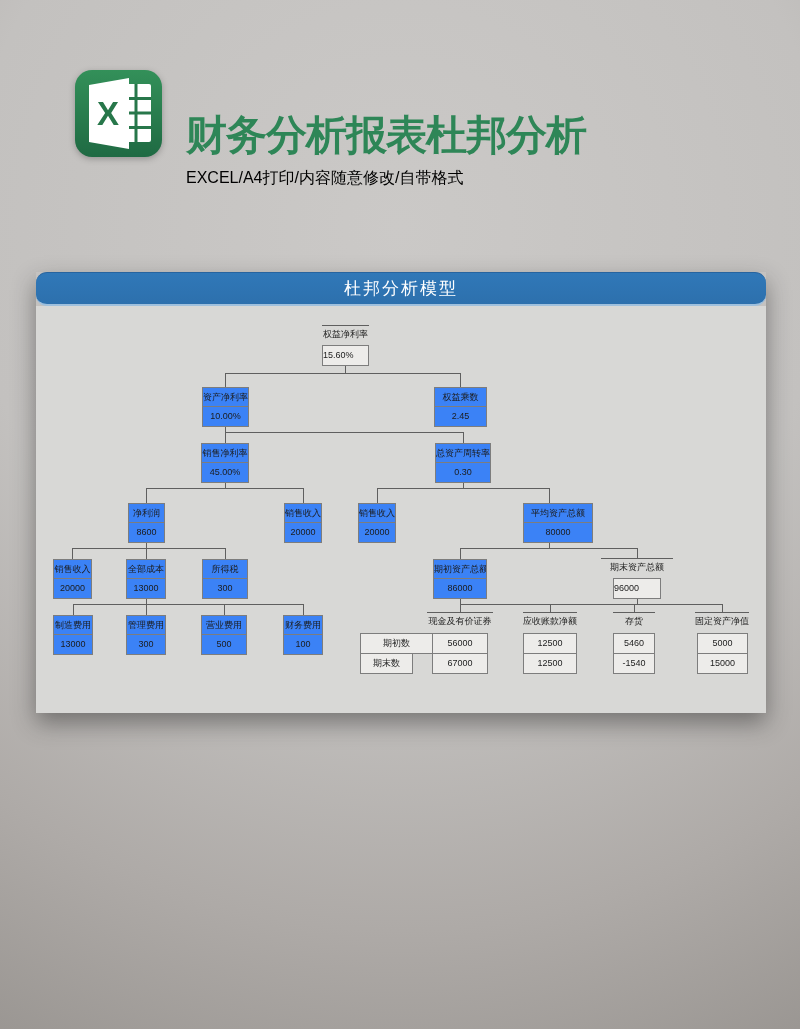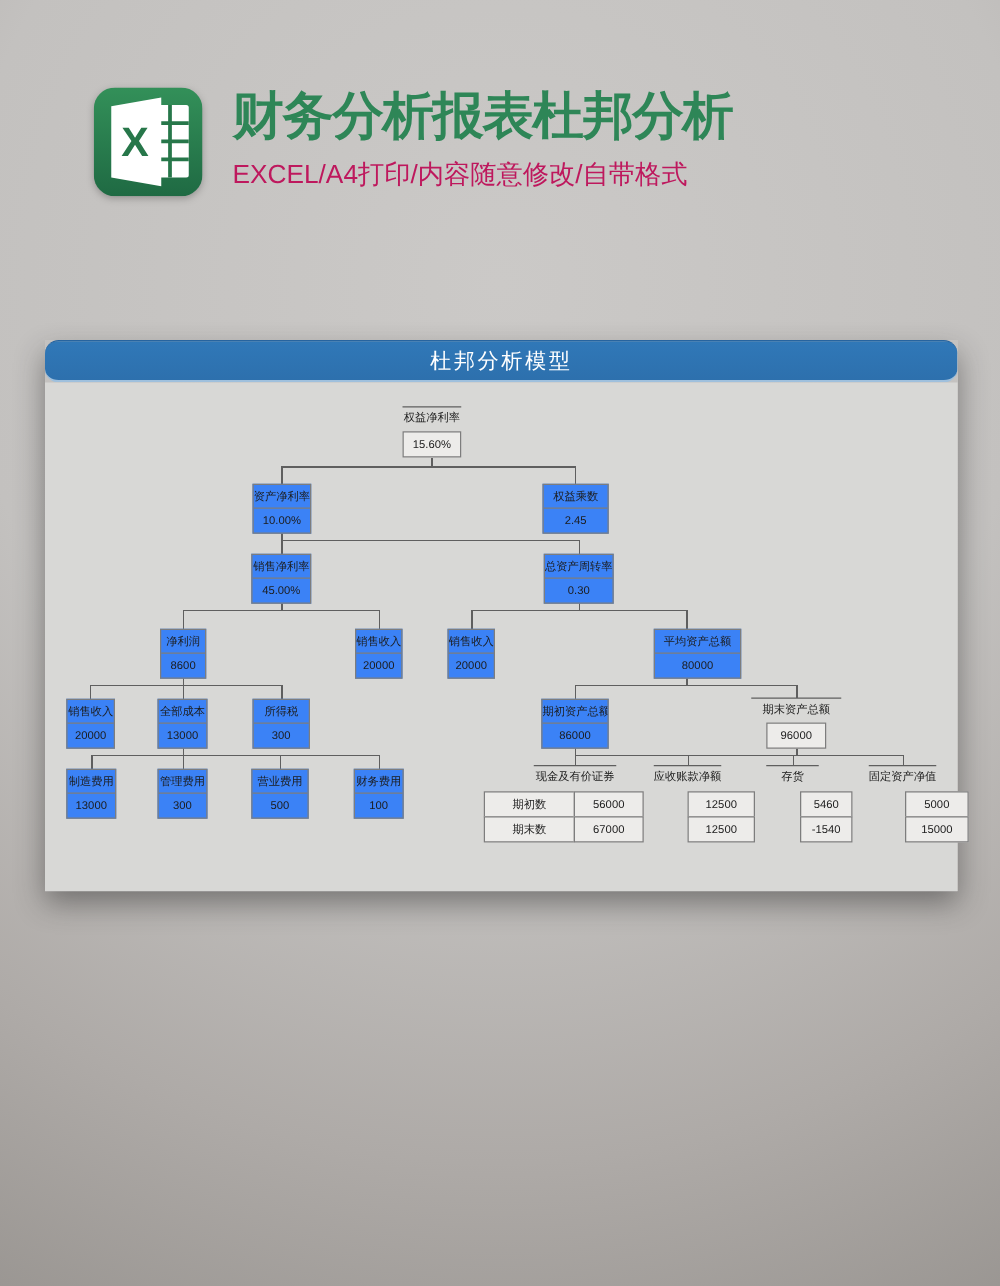--- a/index.html
+++ b/index.html
@@ -5,26 +5,26 @@
   html,body{margin:0;padding:0;}
   body{
     width:800px;height:1029px;position:relative;overflow:hidden;
     font-family:"Liberation Sans",sans-serif;
     background:radial-gradient(120% 95% at 50% 22%, #cbc9c7 0%, #c3c1bf 45%, #aeaaa7 72%, #969document291 100%);
     background:radial-gradient(120% 95% at 50% 22%, #cbc9c7 0%, #c3c1bf 45%, #aeaaa7 72%, #938f8b 100%);
   }
   
   .promo-header{position:absolute;left:75px;top:70px;display:flex;align-items:flex-start;}
   .excel-icon{width:87px;height:87px;flex:0 0 auto;filter:drop-shadow(0 2px 3px rgba(0,0,0,.25));}
-  .head-text{margin-left:24px;}
+  .head-text{margin-left:24px;margin-top:43px;}
   .page-title{
     font-size:41px;font-weight:bold;color:#2e8657;letter-spacing:-1px;
     line-height:1.1;white-space:nowrap;
   }
-  .page-subtitle{margin-top:10px;font-size:21px;color:#be185d;white-space:nowrap;}
+  .page-subtitle{margin-top:10px;font-size:16px;color:#000000;white-space:nowrap;}
   
   .panel{
     position:absolute;left:36px;top:272px;width:730px;
     box-shadow:0 10px 22px rgba(30,30,30,.45);
   }
   .panel-titlebar{
     height:34px;background:linear-gradient(#3078b8,#2d70ad);
     border-top:1px solid #27649f;border-bottom:2px solid #9fc0dd;
     display:flex;align-items:center;justify-content:center;box-sizing:border-box;border-radius:11px;
   }
@@ -35,29 +35,29 @@
   .panel-body svg.connectors{position:absolute;left:0;top:0;}
   
   .node{
     position:absolute;border:1px solid #7d7d7d;background:#3b82f6;box-sizing:border-box;
   }
   .node .nl{height:18px;line-height:18px;border-bottom:1px solid #7d7d7d;
     text-align:center;font-size:9px;color:#1c1c1c;white-space:nowrap;overflow:hidden;}
   .node .nv{height:19px;line-height:19px;text-align:center;font-size:9px;color:#1c1c1c;white-space:nowrap;}
   .vbox{
     position:absolute;border:1px solid #7d7d7d;background:#edecea;box-sizing:border-box;
-    height:21px;line-height:19px;text-align:center;font-size:9px;color:#1c1c1c;white-space:nowrap;
+    height:21px;line-height:19px;text-align:left;font-size:9px;color:#1c1c1c;white-space:nowrap;
   }
   .overline-label{
     position:absolute;border-top:1px solid #5f5f5f;box-sizing:border-box;
     text-align:center;font-size:9px;color:#1c1c1c;padding-top:2px;white-space:nowrap;
   }
   .tcell{
     position:absolute;border:1px solid #7d7d7d;background:#edecea;box-sizing:border-box;
-    height:21px;line-height:19px;text-align:center;font-size:9px;color:#1c1c1c;white-space:nowrap;margin-left:27px;
+    height:21px;line-height:19px;text-align:center;font-size:9px;color:#1c1c1c;white-space:nowrap;
   }
 </style>
 </head>
 <body>
 
 <div class="promo-header">
   <svg class="excel-icon" viewBox="0 0 87 87">
     <defs>
       <linearGradient id="eg" x1="0" y1="0" x2="0" y2="1">
         <stop offset="0" stop-color="#339059"></stop>
@@ -179,20 +179,20 @@
     <div class="overline-label" style="left:487px;top:306px;width:54px">应收账款净额</div>
     <div class="overline-label" style="left:577px;top:306px;width:42px">存货</div>
     <div class="overline-label" style="left:659px;top:306px;width:54px">固定资产净值</div>
 
     <div class="tcell" style="left:324px;top:327px;width:73px">期初数</div>
     <div class="tcell" style="left:396px;top:327px;width:56px">56000</div>
     <div class="tcell" style="left:487px;top:327px;width:54px">12500</div>
     <div class="tcell" style="left:577px;top:327px;width:42px">5460</div>
     <div class="tcell" style="left:661px;top:327px;width:51px">5000</div>
 
-    <div class="tcell" style="left:324px;top:347px;width:73px">期末数</div>
+    <div class="tcell" style="left:324px;top:347px;width:53px">期末数</div>
     <div class="tcell" style="left:396px;top:347px;width:56px">67000</div>
     <div class="tcell" style="left:487px;top:347px;width:54px">12500</div>
     <div class="tcell" style="left:577px;top:347px;width:42px">-1540</div>
     <div class="tcell" style="left:661px;top:347px;width:51px">15000</div>
 
   </div>
 </div>
 
 </body></html>

